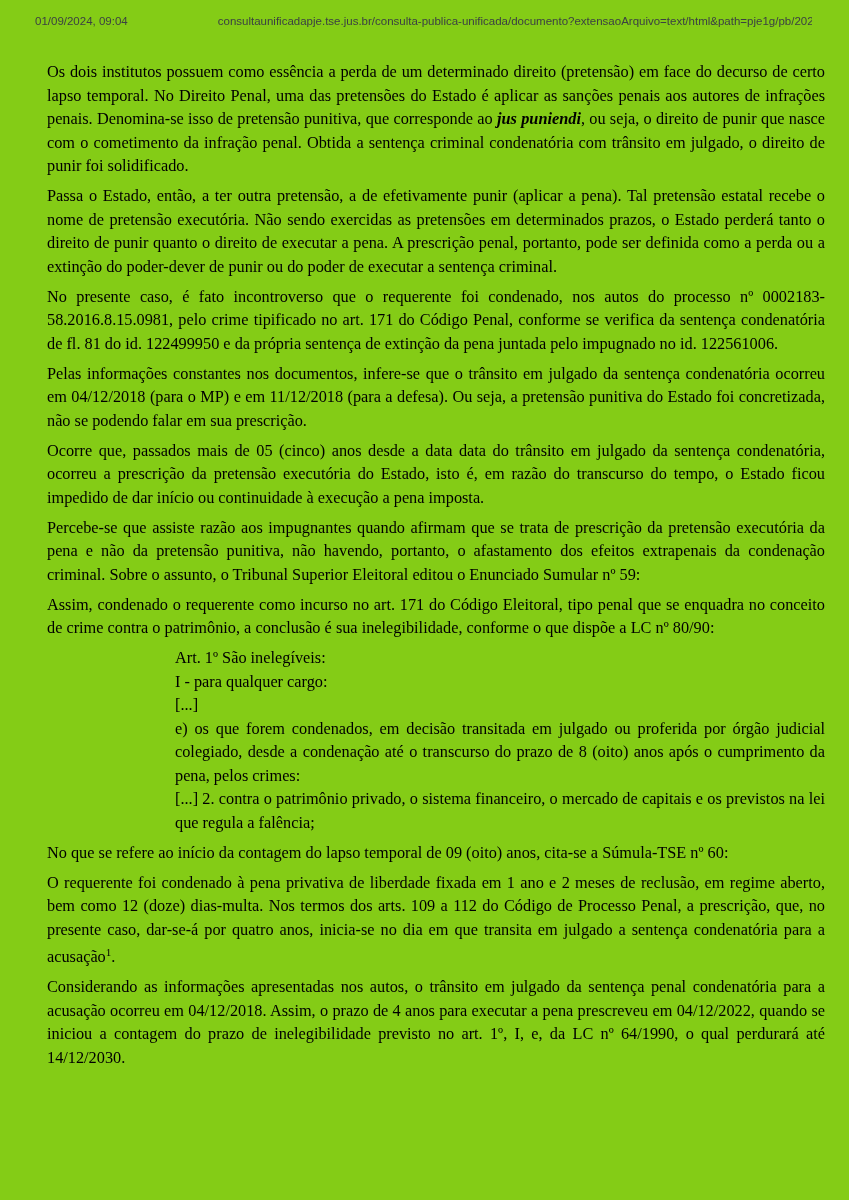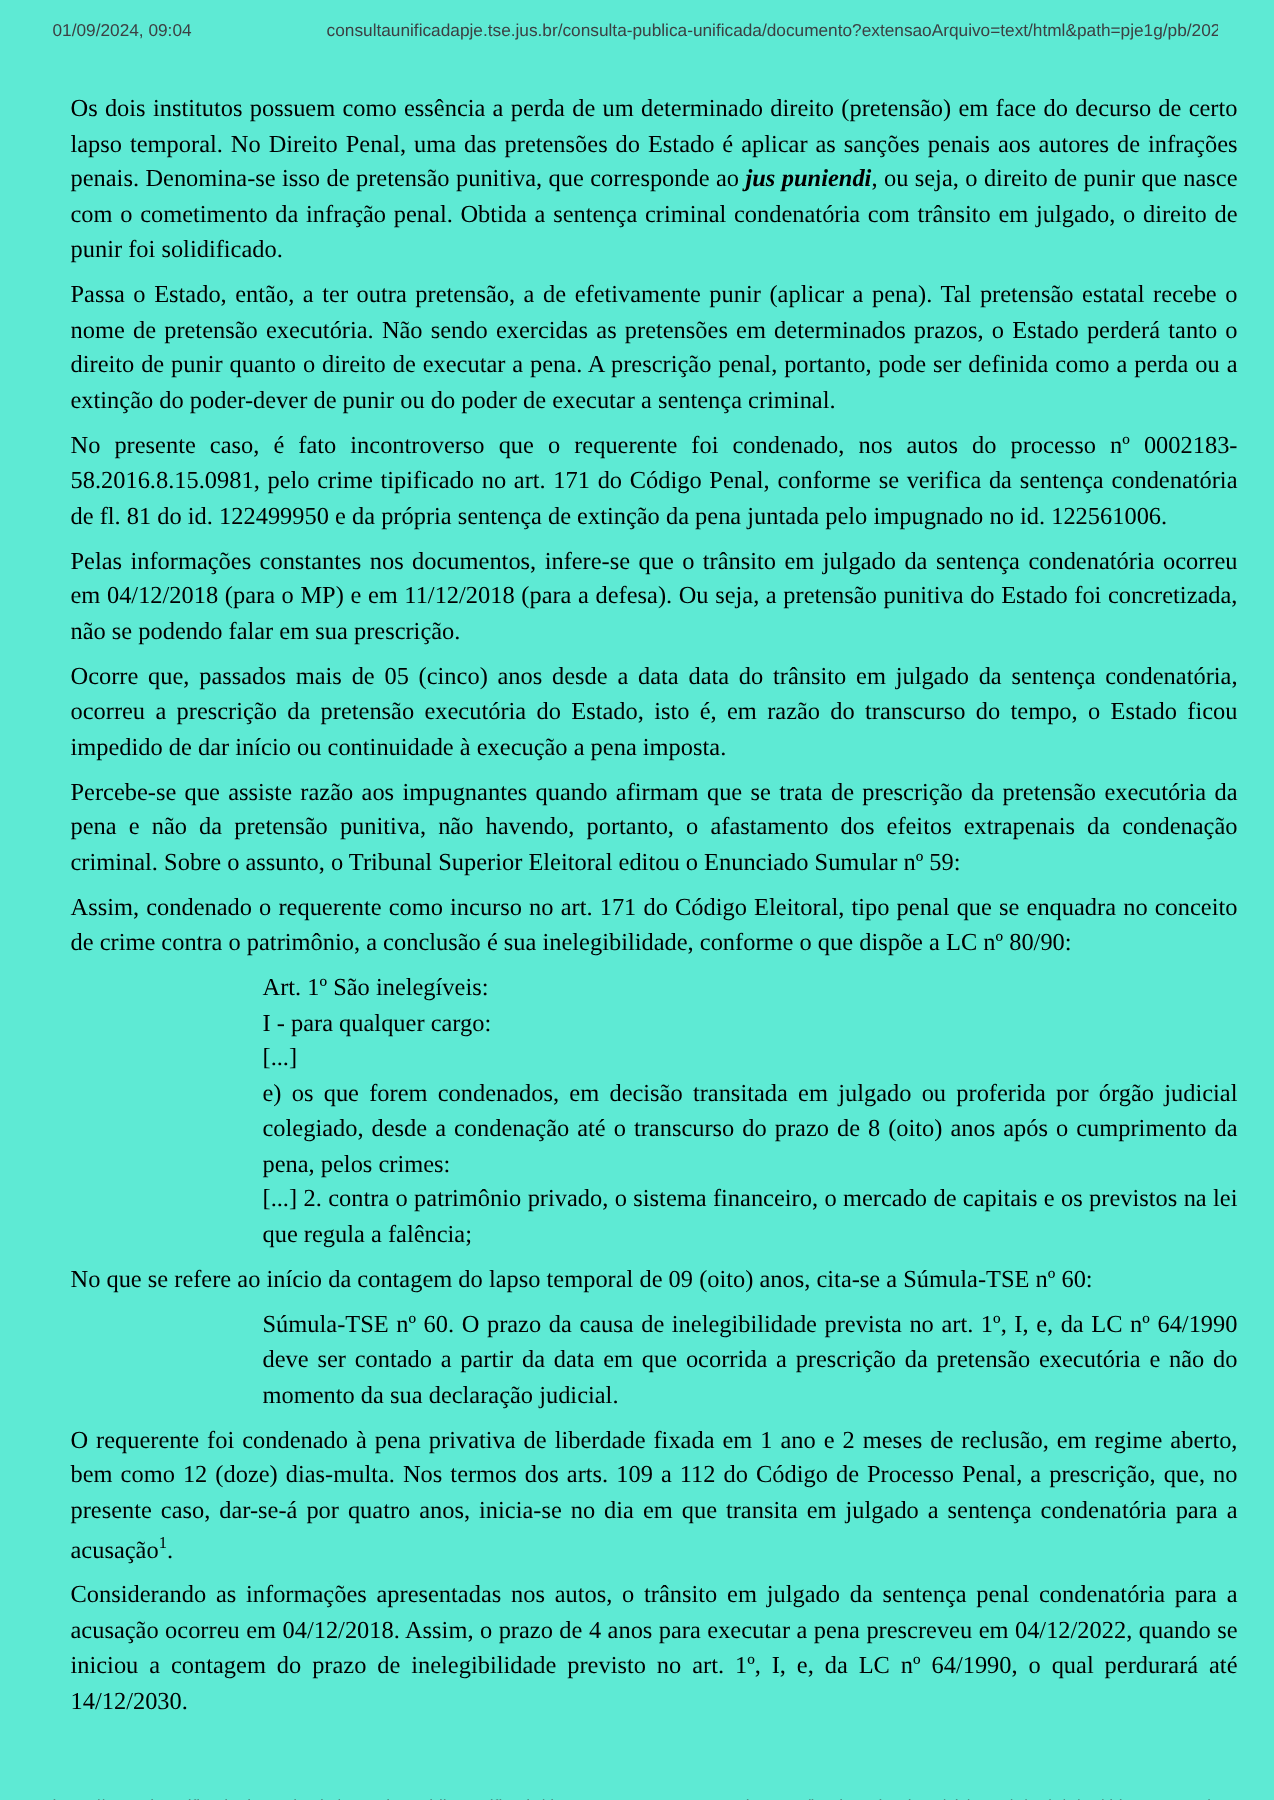--- a/index.html
+++ b/index.html
@@ -1,20 +1,20 @@
 <!DOCTYPE html>
 <html><head>
 <meta charset="utf-8">
 <style>
   html, body { margin: 0; padding: 0; background: #ffffff; }
   .page {
     position: relative;
     width: 849px;
     height: 1200px;
-    background: #5eead4;
+    background: #84cc16;
     overflow: hidden;
   }
   .print-header {
     position: absolute;
     top: 15px; left: 35px; right: 37px;
     display: flex;
     justify-content: space-between;
     align-items: baseline;
     font-family: "Liberation Sans", sans-serif;
     font-size: 11.5px;
@@ -67,21 +67,20 @@
       <p class="para">Pelas informações constantes nos documentos, infere-se que o trânsito em julgado da sentença condenatória ocorreu em 04/12/2018 (para o MP) e em 11/12/2018 (para a defesa). Ou seja, a pretensão punitiva do Estado foi concretizada, não se podendo falar em sua prescrição.</p>
       <p class="para">Ocorre que, passados mais de 05 (cinco) anos desde a data data do trânsito em julgado da sentença condenatória, ocorreu a prescrição da pretensão executória do Estado, isto é, em razão do transcurso do tempo, o Estado ficou impedido de dar início ou continuidade à execução a pena imposta.</p>
       <p class="para">Percebe-se que assiste razão aos impugnantes quando afirmam que se trata de prescrição da pretensão executória da pena e não da pretensão punitiva, não havendo, portanto, o afastamento dos efeitos extrapenais da condenação criminal. Sobre o assunto, o Tribunal Superior Eleitoral editou o Enunciado Sumular nº 59:</p>
       <p class="para">Assim, condenado o requerente como incurso no art. 171 do Código Eleitoral, tipo penal que se enquadra no conceito de crime contra o patrimônio, a conclusão é sua inelegibilidade, conforme o que dispõe a LC nº 80/90:</p>
       <p class="quote">Art. 1º São inelegíveis:
 I - para qualquer cargo:
 [...]
 e) os que forem condenados, em decisão transitada em julgado ou proferida por órgão judicial colegiado, desde a condenação até o transcurso do prazo de 8 (oito) anos após o cumprimento da pena, pelos crimes:
 [...] 2. contra o patrimônio privado, o sistema financeiro, o mercado de capitais e os previstos na lei que regula a falência;</p>
       <p class="para">No que se refere ao início da contagem do lapso temporal de 09 (oito) anos, cita-se a Súmula-TSE nº 60:</p>
-      <p class="quote">Súmula-TSE nº 60. O prazo da causa de inelegibilidade prevista no art. 1º, I, e, da LC nº 64/1990 deve ser contado a partir da data em que ocorrida a prescrição da pretensão executória e não do momento da sua declaração judicial.</p>
       <p class="para">O requerente foi condenado à pena privativa de liberdade fixada em 1 ano e 2 meses de reclusão, em regime aberto, bem como 12 (doze) dias-multa. Nos termos dos arts. 109 a 112 do Código de Processo Penal, a prescrição, que, no presente caso, dar-se-á por quatro anos, inicia-se no dia em que transita em julgado a sentença condenatória para a acusação<sup>1</sup>.</p>
       <p class="para">Considerando as informações apresentadas nos autos, o trânsito em julgado da sentença penal condenatória para a acusação ocorreu em 04/12/2018. Assim, o prazo de 4 anos para executar a pena prescreveu em 04/12/2022, quando se iniciou a contagem do prazo de inelegibilidade previsto no art. 1º, I, e, da LC nº 64/1990, o qual perdurará até 14/12/2030.</p>
     </div>
 
   <div class="print-footer">
     <span class="ftr-url">https://consultaunificadapje.tse.jus.br/consulta-publica-unificada/documento?extensaoArquivo=text/html&amp;path=pje1g/pb/2024/8/30/8/8/27/dd4e9e…</span>
     <span class="ftr-page">2/3</span>
   </div>
 
 </div>

